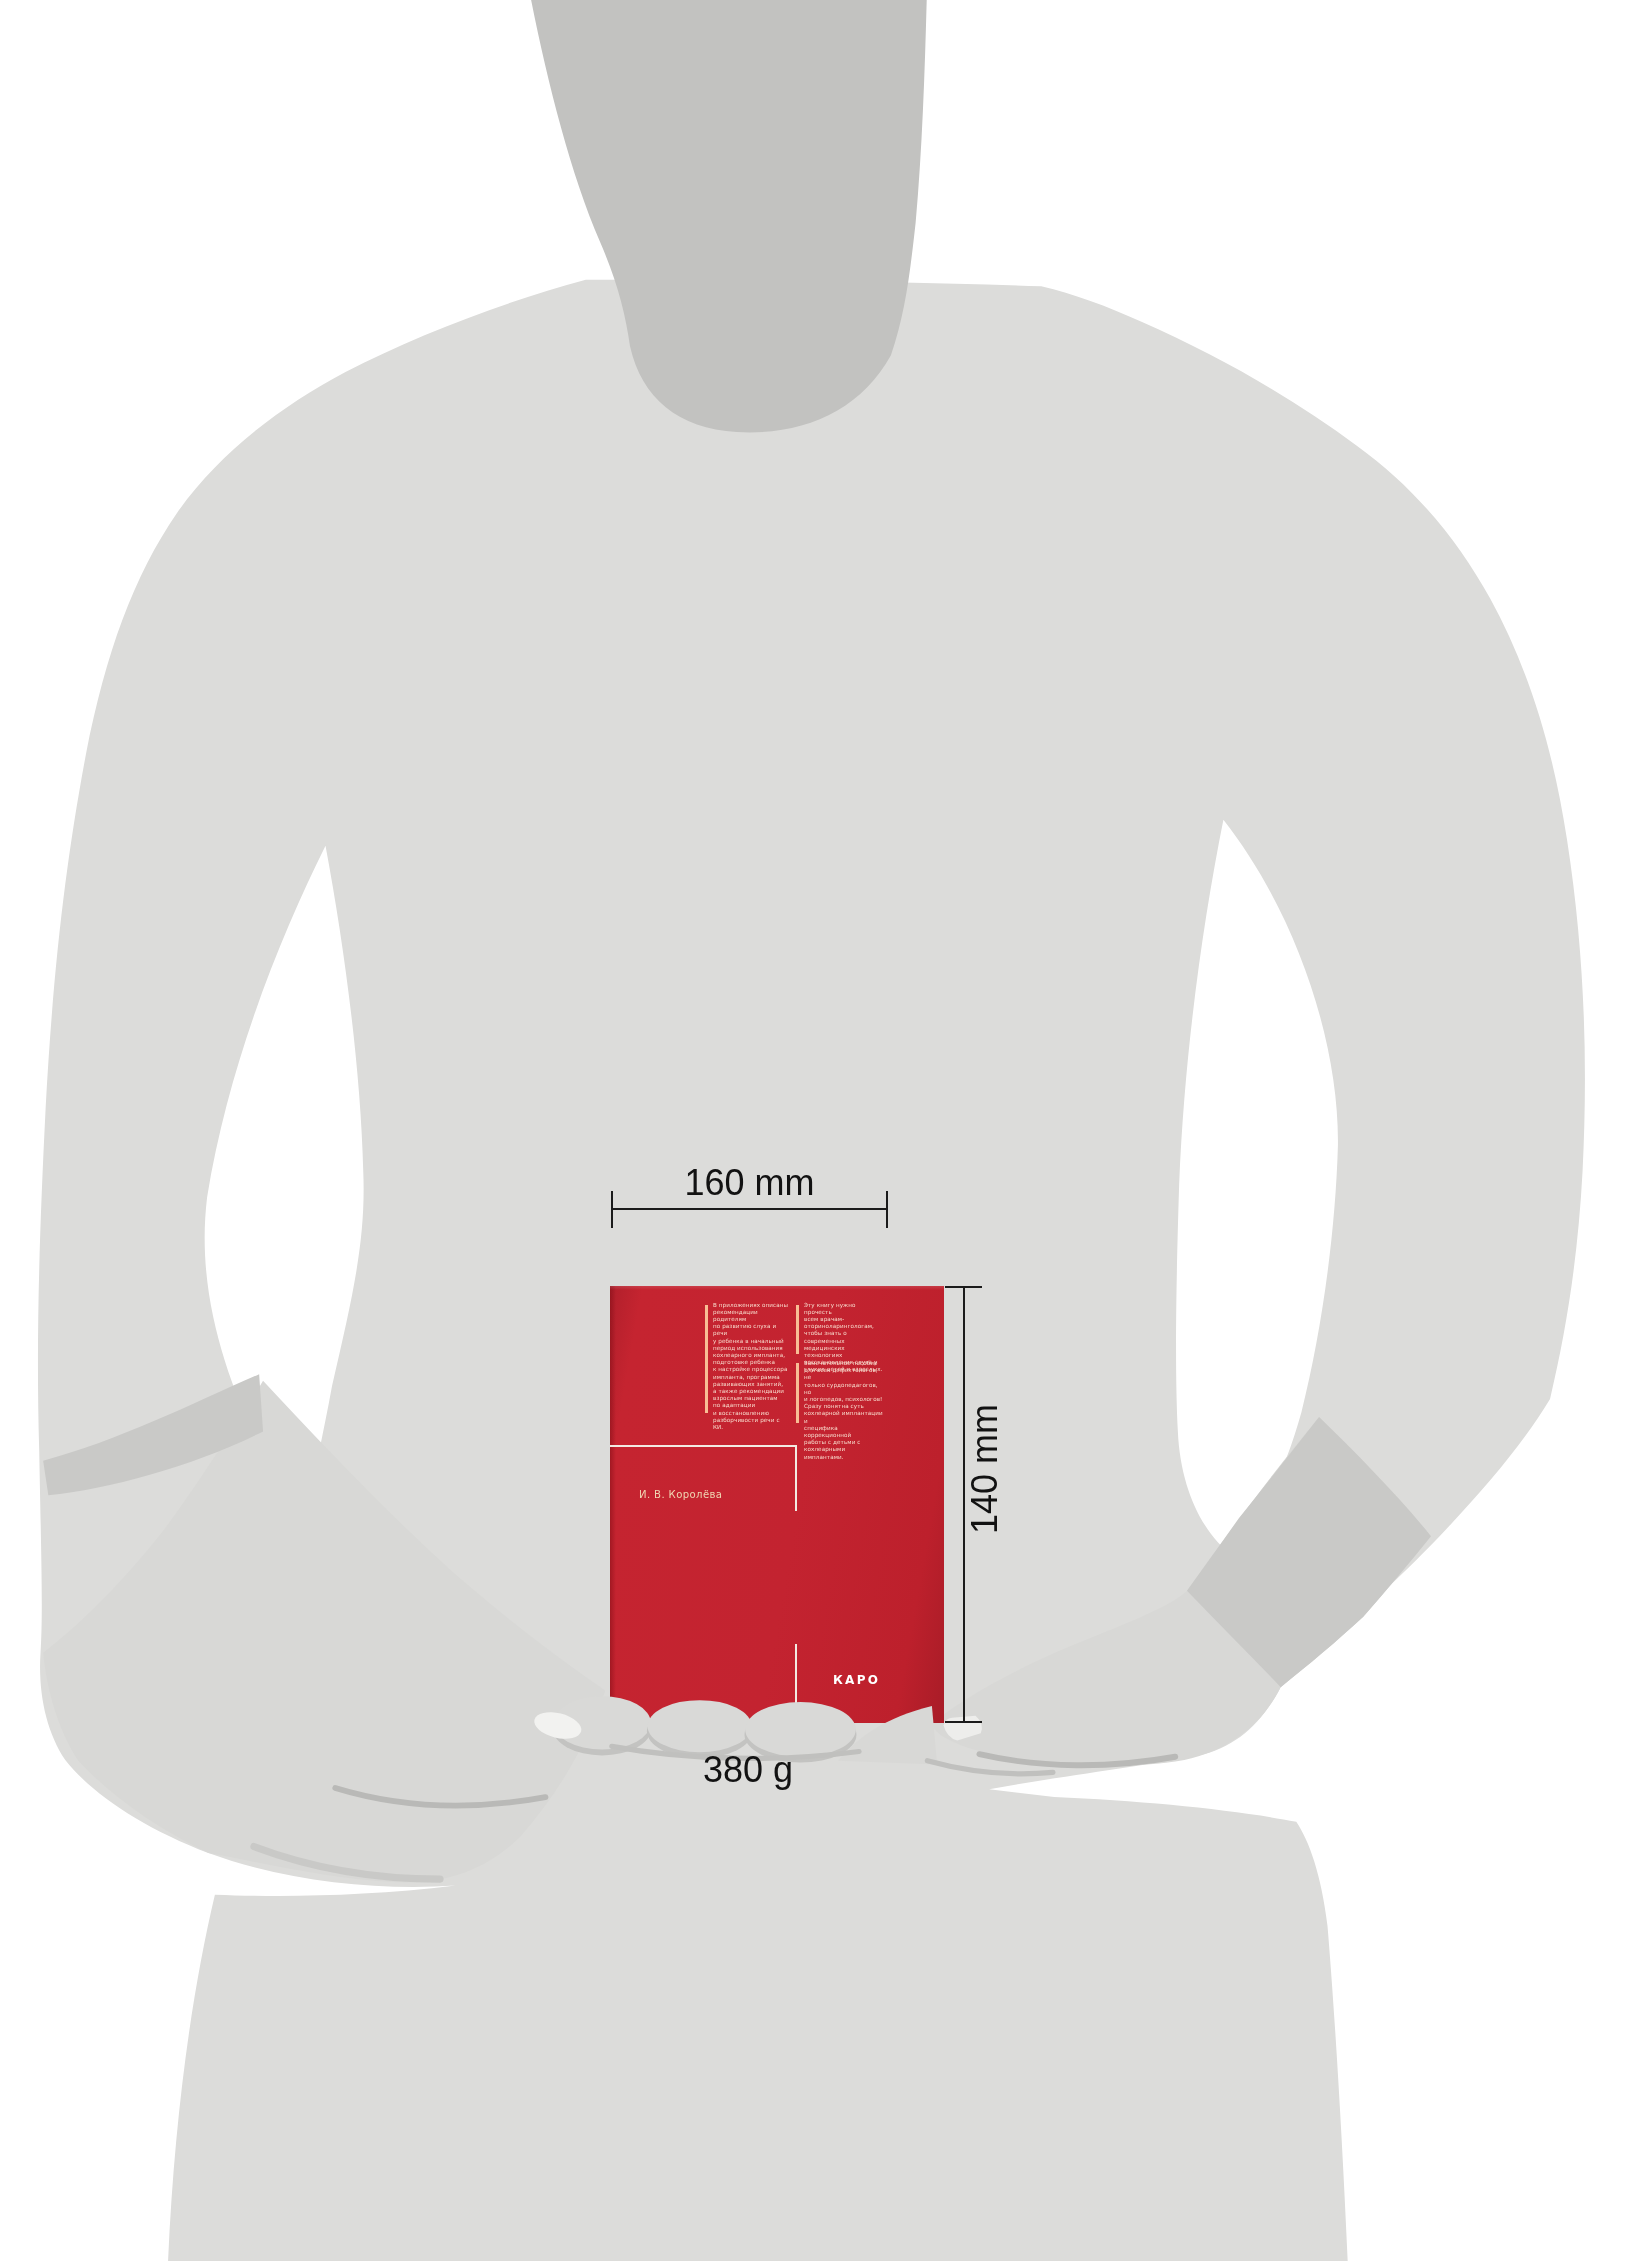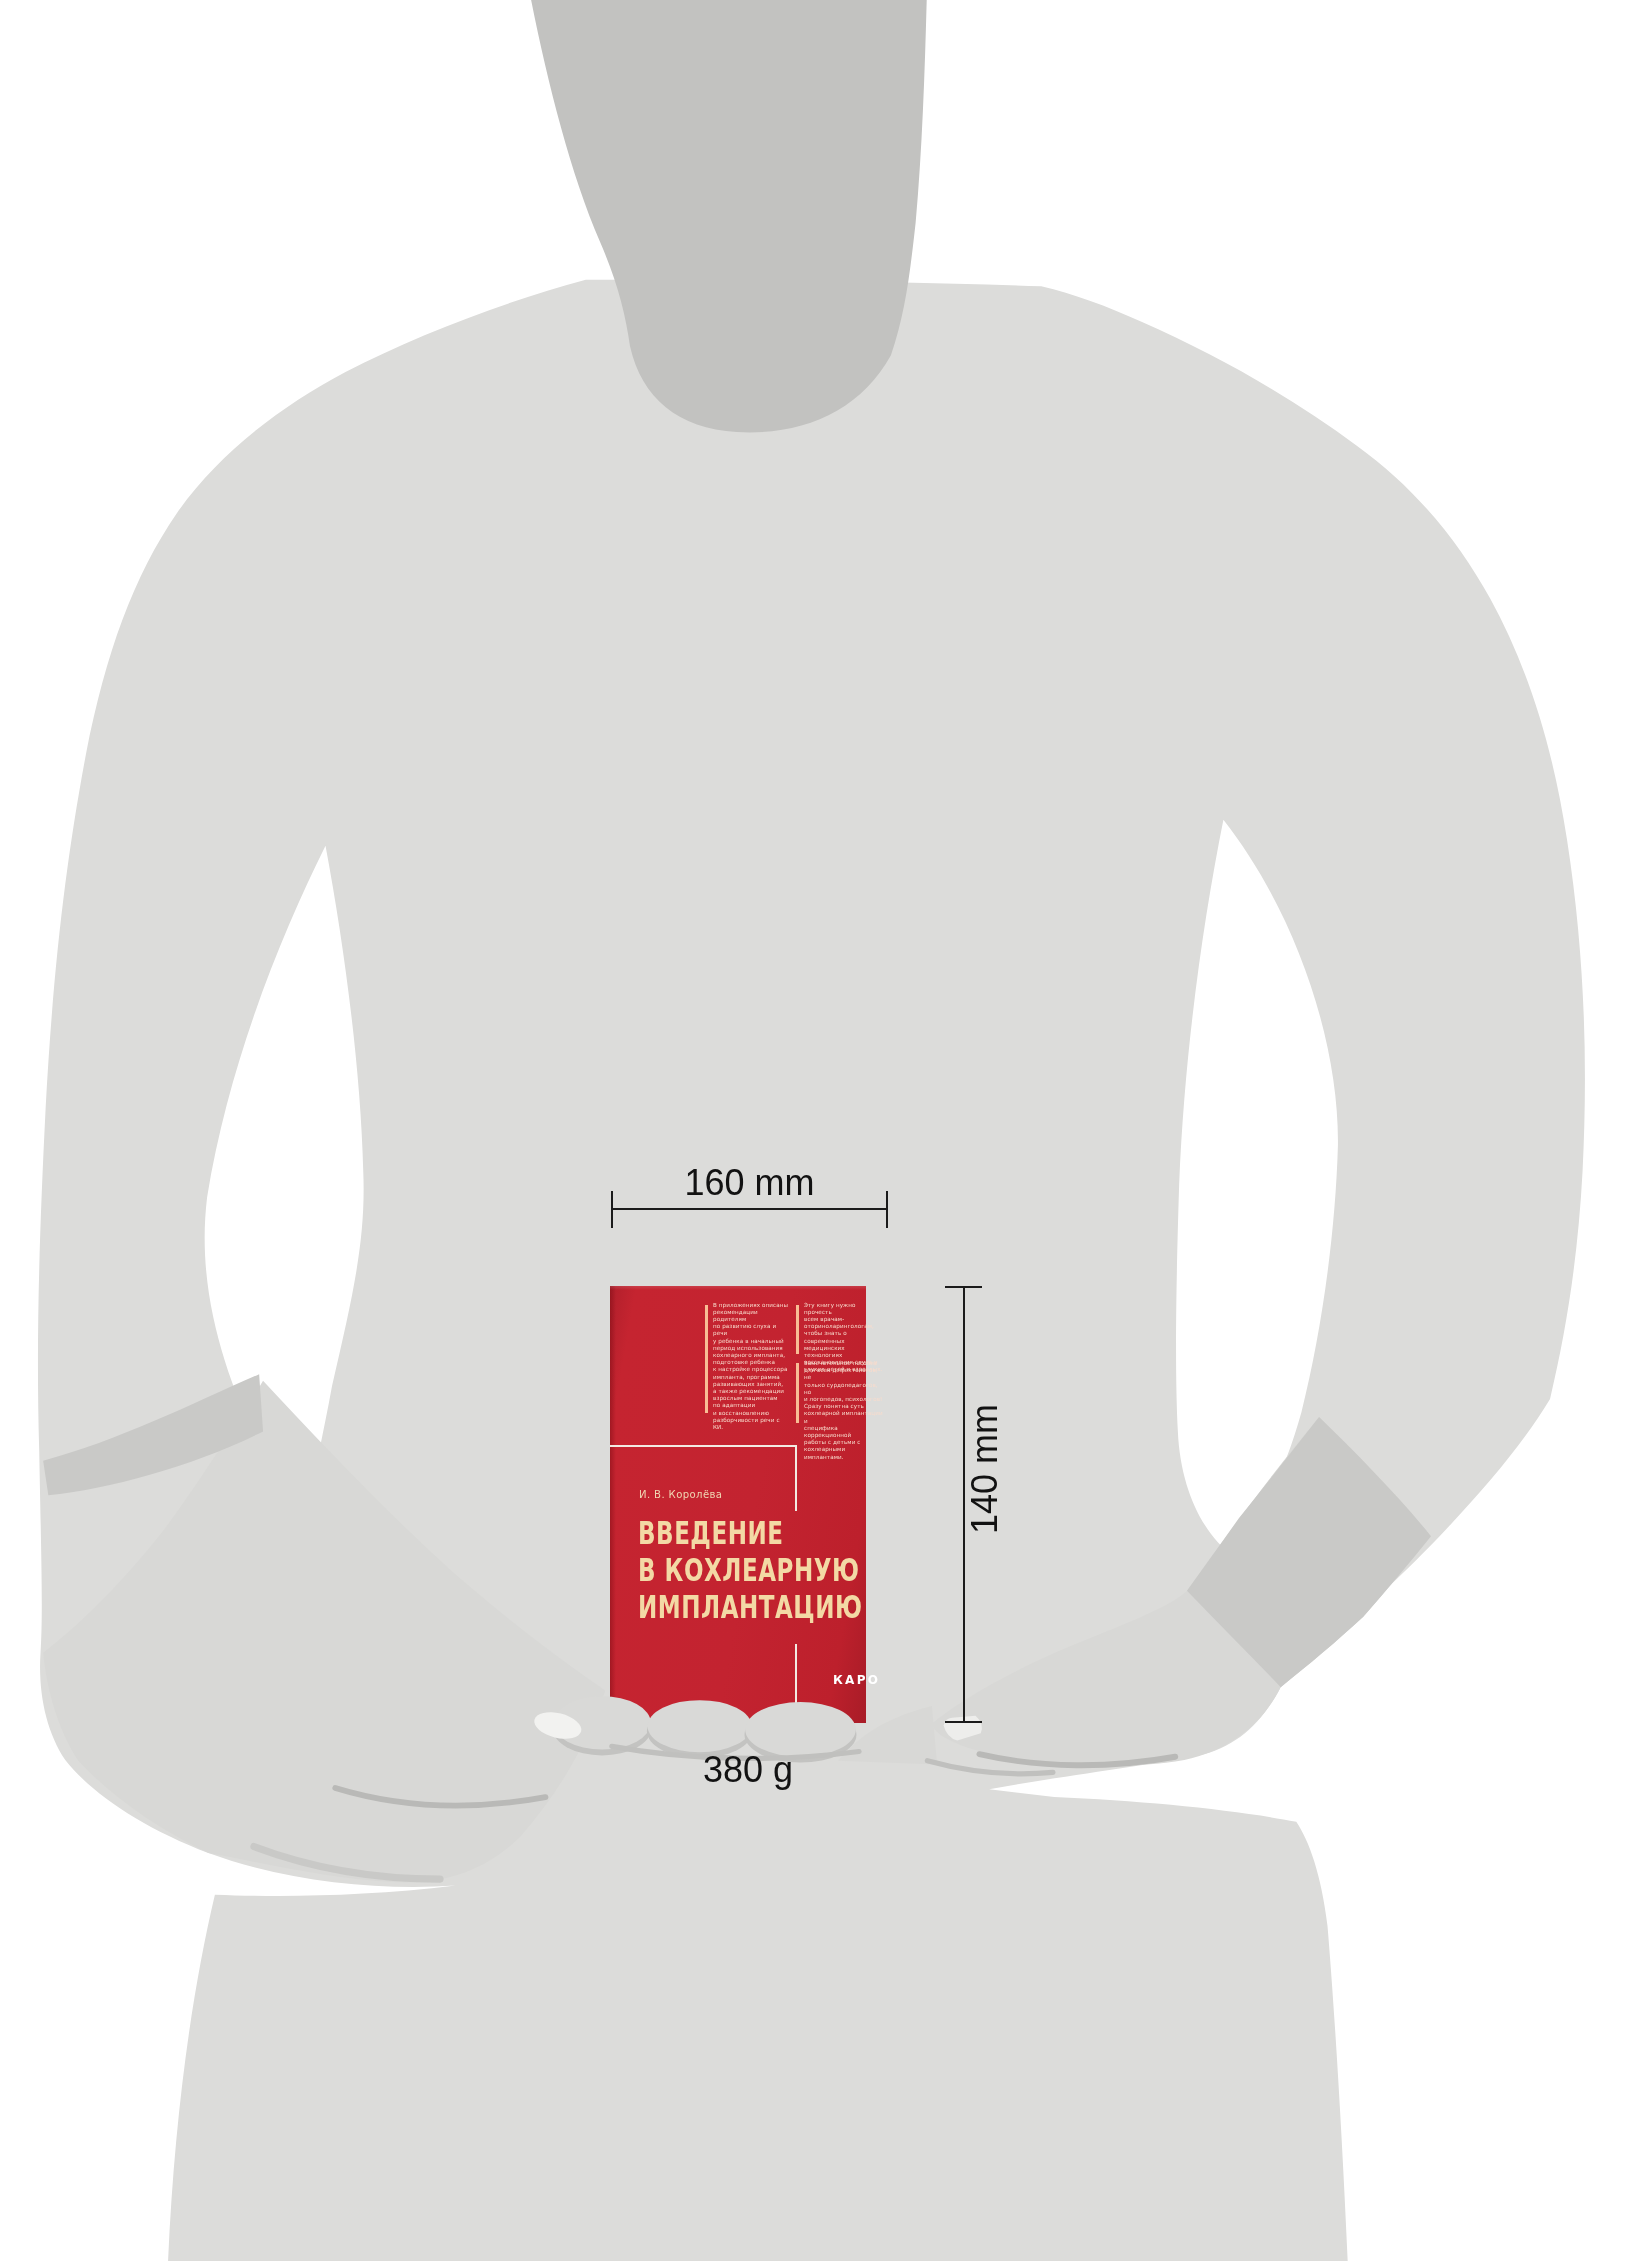--- a/index.html
+++ b/index.html
@@ -8,21 +8,21 @@
     width:1627px;height:2261px;
     background:#ffffff;
     overflow:hidden;
     font-family:"DejaVu Sans", sans-serif;
   }
   .silhouette-svg{position:absolute;left:0;top:0;z-index:1;}
   .overlay-svg{position:absolute;left:0;top:0;z-index:3;}
 
   
   .book{
-    position:absolute;left:610px;top:1286px;width:256px;height:437px;
+    position:absolute;left:610px;top:1286px;width:334px;height:437px;
     background:linear-gradient(100deg,#b01f2b 0%,#c52430 8%,#c32330 55%,#bd202c 88%,#a81c27 100%);
     z-index:2;
   }
   .book .edge-left{position:absolute;left:0;top:0;width:5.9px;height:100%;
     background:linear-gradient(90deg,rgba(120,10,18,.45),rgba(120,10,18,0));}
   .book .edge-top{position:absolute;left:0;top:0;width:100%;height:3.9px;
     background:linear-gradient(180deg,rgba(255,255,255,.12),rgba(255,255,255,0));}
   .blurb{position:absolute;font-size:5.6px;line-height:7.2px;color:#f8dccd;
     white-space:pre-line;letter-spacing:0.1px;}
   .blurb-accent{position:absolute;width:2.6px;background:#f8bd95;}
@@ -198,25 +198,20 @@
 специфика коррекционной
 работы с детьми с
 кохлеарными имплантами.</div>
 
     <div class="frame" style="left:0;top:159px;width:187px;height:2px;"></div>
     <div class="frame" style="left:185px;top:159px;width:2px;height:66px;"></div>
     <div class="frame" style="left:185px;top:358px;width:2px;height:79px;"></div>
 
     <div class="author">И. В. Королёва</div>
 
-    <div class="title">
-      <span class="tline">ВВЕДЕНИЕ</span>
-      <span class="tline">В КОХЛЕАРНУЮ</span>
-      <span class="tline">ИМПЛАНТАЦИЮ</span>
-    </div>
 
     <div class="publisher">КАРО</div>
   </div>
 
   <svg class="overlay-svg" width="1627" height="2261" viewBox="0 0 3475 4830" style="width:1627px;height:2261px">
     <g transform="scale(1.39)">
     </g>
   </svg>
   <svg class="overlay-svg" width="1627" height="2261" viewBox="0 0 2500 3475">
 

